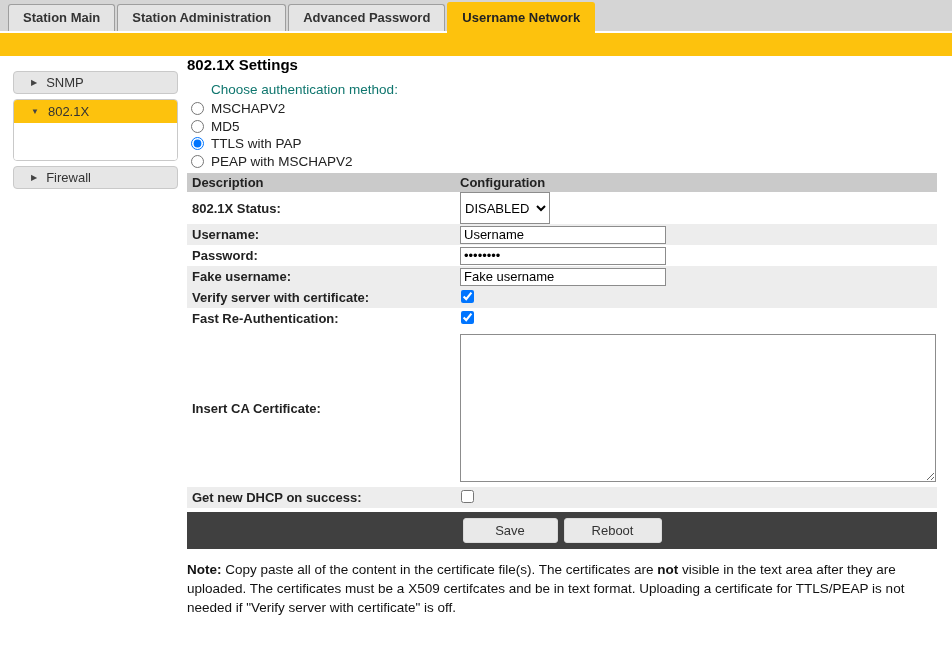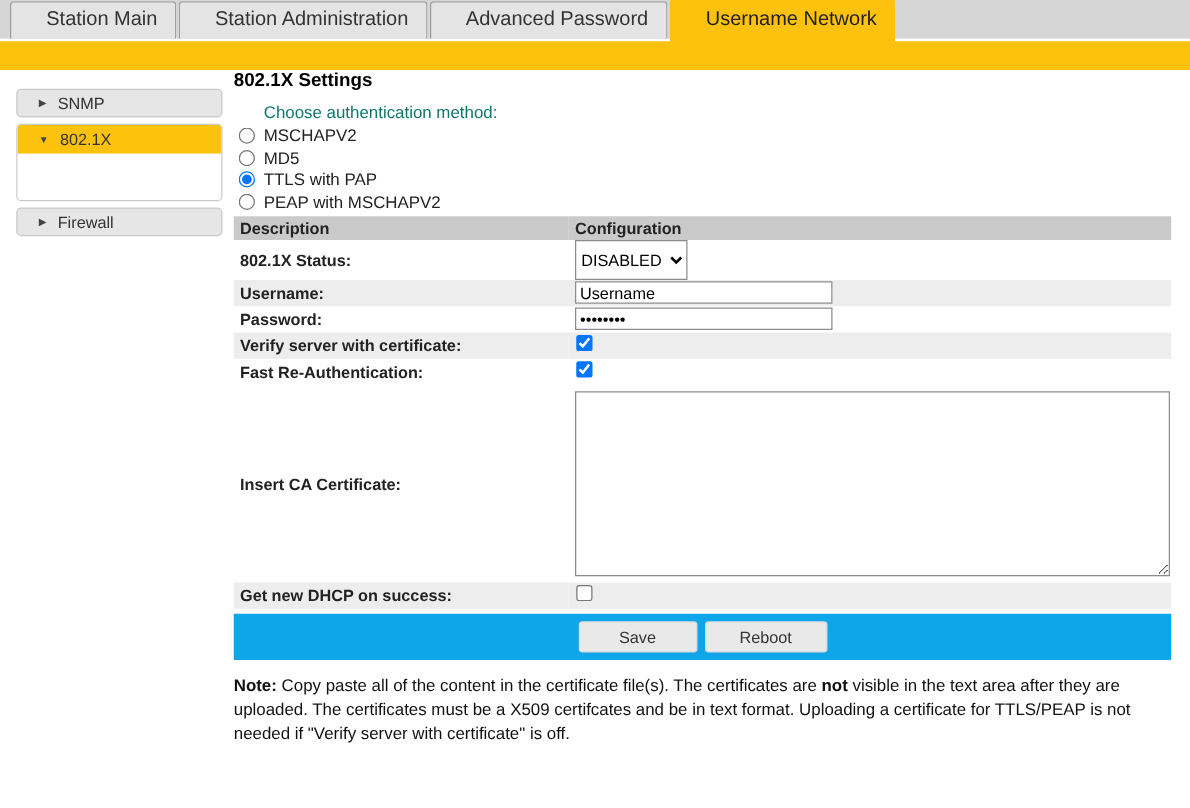--- a/index.html
+++ b/index.html
@@ -16,26 +16,27 @@
     background: #d5d5d5;
     display: flex;
     align-items: flex-end;
     padding-left: 8px;
   }
   .tab {
     background: #e4e4e4;
     border: 1px solid #9e9e9e;
     border-bottom: none;
     border-radius: 3px 3px 0 0;
-    padding: 5px 14px 6px 28px;
-    font-size: 16px;
+    padding: 5px 14px 6px 14px;
+    font-size: 13px;
     color: #333;
     margin-right: 2px;
     cursor: pointer;
     white-space: nowrap;
+    font-weight: bold;
   }
   .tab.active {
     background: #FDC20D;
     border-color: #FDC20D;
     padding-top: 7px;
     padding-bottom: 9px;
     margin-bottom: -3px;
     position: relative;
     z-index: 2;
     color: #222;
@@ -122,21 +123,21 @@
     width: 476px; height: 148px;
     border: 1px solid #8c8c8c;
     resize: both;
     font-size: 13px;
     display: block;
     margin: 4px 0;
     border-radius: 0;
   }
 
   .save-bar {
-    background: #0ea5e9;
+    background: #404040;
     height: 37px;
     margin-top: 4px;
     display: flex;
     align-items: center;
     justify-content: center;
     gap: 6px;
   }
   .btn {
     background: #e9e9e9;
     border: 1px solid #dadada;
@@ -232,20 +233,24 @@
       </tr>
       <tr class="row alt">
         <td class="lbl">Username:</td>
         <td><input class="txt" type="text" value="Username" style=""></td>
       </tr>
       <tr class="row">
         <td class="lbl">Password:</td>
         <td><input class="txt" type="password" value="••••••••" style=""></td>
       </tr>
       <tr class="row alt">
+        <td class="lbl">Fake username:</td>
+        <td><input class="txt" type="text" value="Fake username" style=""></td>
+      </tr>
+      <tr class="row alt">
         <td class="lbl">Verify server with certificate:</td>
         <td><input class="chk" type="checkbox" checked="" style=""></td>
       </tr>
       <tr class="row">
         <td class="lbl">Fast Re-Authentication:</td>
         <td><input class="chk" type="checkbox" checked="" style=""></td>
       </tr>
       <tr class="row row-tall">
         <td class="lbl">Insert CA Certificate:</td>
         <td>

